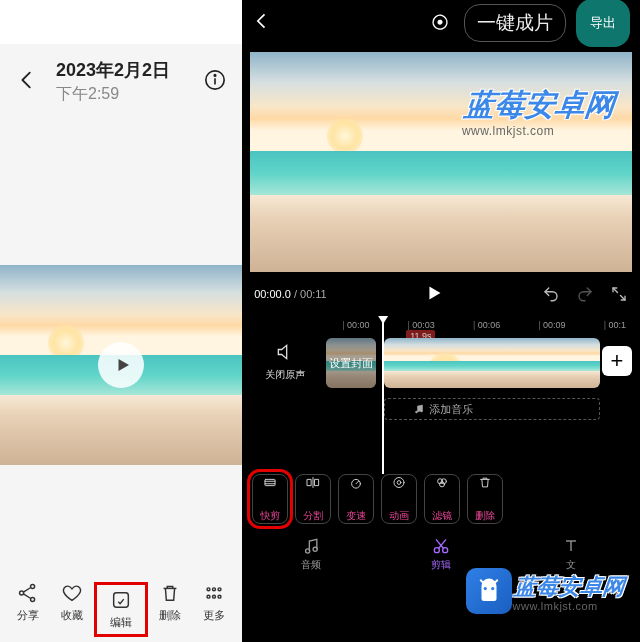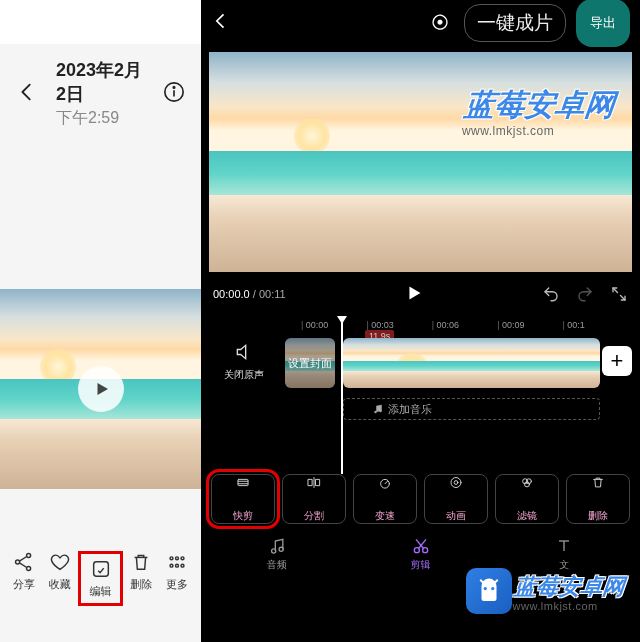--- a/index.html
+++ b/index.html
@@ -19,21 +19,21 @@
 
   .l-media { margin-top: 150px; position: relative; width: 100%; height: 200px; overflow: hidden; }
   .beach { position: absolute; inset: 0; }
   .sky { position: absolute; top:0; left:0; right:0; height:55%; background: linear-gradient(180deg, #8fb4c9 0%, #d6dfe0 25%, #f8e6c8 45%, #ffd9a6 55%, #fff5e0 65%); }
   .sea { position: absolute; top:45%; left:0; right:0; height:25%; background: linear-gradient(180deg, #4bc4c1 0%, #5fd4c8 40%, #a6e6d8 80%, #e8f2e6 100%); }
   .sand { position: absolute; top:65%; left:0; right:0; bottom:0; background: linear-gradient(180deg, #f7e8d4 0%, #e8d1b6 30%, #d9bfa3 70%, #cfb396 100%); }
   .sun { position: absolute; top: 30%; left: 20%; width: 36px; height: 36px; border-radius: 50%; background: radial-gradient(circle, #fff6d8 0%, #ffe4a3 50%, rgba(255,215,140,0) 100%); }
   .play-btn { position: absolute; top: 50%; left: 50%; transform: translate(-50%, -50%); width: 46px; height: 46px; border-radius: 50%; background: rgba(255,255,255,0.85); display:flex; align-items:center; justify-content:center; }
   .play-btn svg { width: 18px; height: 18px; fill: #444; margin-left: 3px; }
 
-  .l-bottombar { margin-top: auto; display: flex; padding: 8px 6px 36px; justify-content: flex-end; }
+  .l-bottombar { margin-top: auto; display: flex; padding: 8px 6px 5px; justify-content: center; }
   .l-item { flex:1; display:flex; flex-direction:column; align-items:center; gap:4px; color:#333; }
   .l-item svg { width: 22px; height: 22px; stroke:#333; fill:none; stroke-width:1.6; }
   .l-item .lbl { font-size: 11px; }
   .l-item.edit { border: 3px solid #e30000; padding: 4px 2px; }
 
   
   .r-header { display: flex; align-items: center; padding: 12px 10px; gap: 10px; height:46px; }
   .r-back svg { width: 20px; height: 20px; stroke:#fff; fill:none; stroke-width:2; }
   .r-spacer { flex:1; }
   .r-oneclick { font-size: 19px; color: #eee; padding: 5px 12px; border:1px solid #555; border-radius: 16px; }
@@ -65,21 +65,21 @@
   .clip-strip { position:absolute; left:142px; top:22px; right:40px; height:50px; border-radius:6px; overflow:hidden;}
   .clip-strip .beach { position:absolute; inset:0;}
   .clip-dur { position:absolute; left:164px; top:14px; font-size:9px; background:#7f1d1d; color:#ccc; padding:1px 4px; border-radius:2px;}
   .add-clip { position:absolute; right:8px; top:30px; width:30px; height:30px; border-radius:6px; background:#fff; color:#000; display:flex; align-items:center; justify-content:center; font-size:22px; font-weight:300;}
   .playhead { position:absolute; left:140px; top:4px; bottom: -38px; width:2px; background:#fff;}
   .playhead::before { content:""; position:absolute; top:-4px; left:-4px; width:10px; height:8px; background:#fff; clip-path: polygon(0 0, 100% 0, 50% 100%);}
   .music-track { position:absolute; left:142px; top:82px; right:40px; height:22px; border:1px dashed #555; border-radius:4px; display:flex; align-items:center; gap:4px; padding:0 28px; color:#aaa; font-size:11px;}
   .music-track svg { width:12px; height:12px; stroke:#aaa; fill:#aaa;}
 
   .r-tools { display:flex; gap:7px; padding: 38px 10px 8px; overflow:hidden;}
-  .tool { width:64px; height:50px; border:1px solid #444; border-radius:8px; display:flex; flex-direction:column; align-items:center; justify-content:center; gap:19px; color:#f9a8d4;}
+  .tool { width:36px; height:50px; border:1px solid #444; border-radius:8px; display:flex; flex-direction:column; align-items:center; justify-content:center; gap:19px; color:#ec4899;}
   .tool svg { width:20px; height:20px; stroke:#ccc; fill:none; stroke-width:1.6; stroke-linecap:round; stroke-linejoin:round;}
   .tool .lbl { font-size:10px;}
   .tool.highlight { outline: 3px solid #e30000; outline-offset: 2px;}
 
   .r-tabs { display:flex; padding: 4px 6px 10px; gap:4px;}
   .tab { flex:1; display:flex; flex-direction:column; align-items:center; gap:2px; color:#999;}
   .tab svg { width:20px; height:20px; stroke:currentColor; fill:none; stroke-width:1.6;}
   .tab .lbl { font-size:10px;}
   .tab.active { color:#a76bff;}
 

